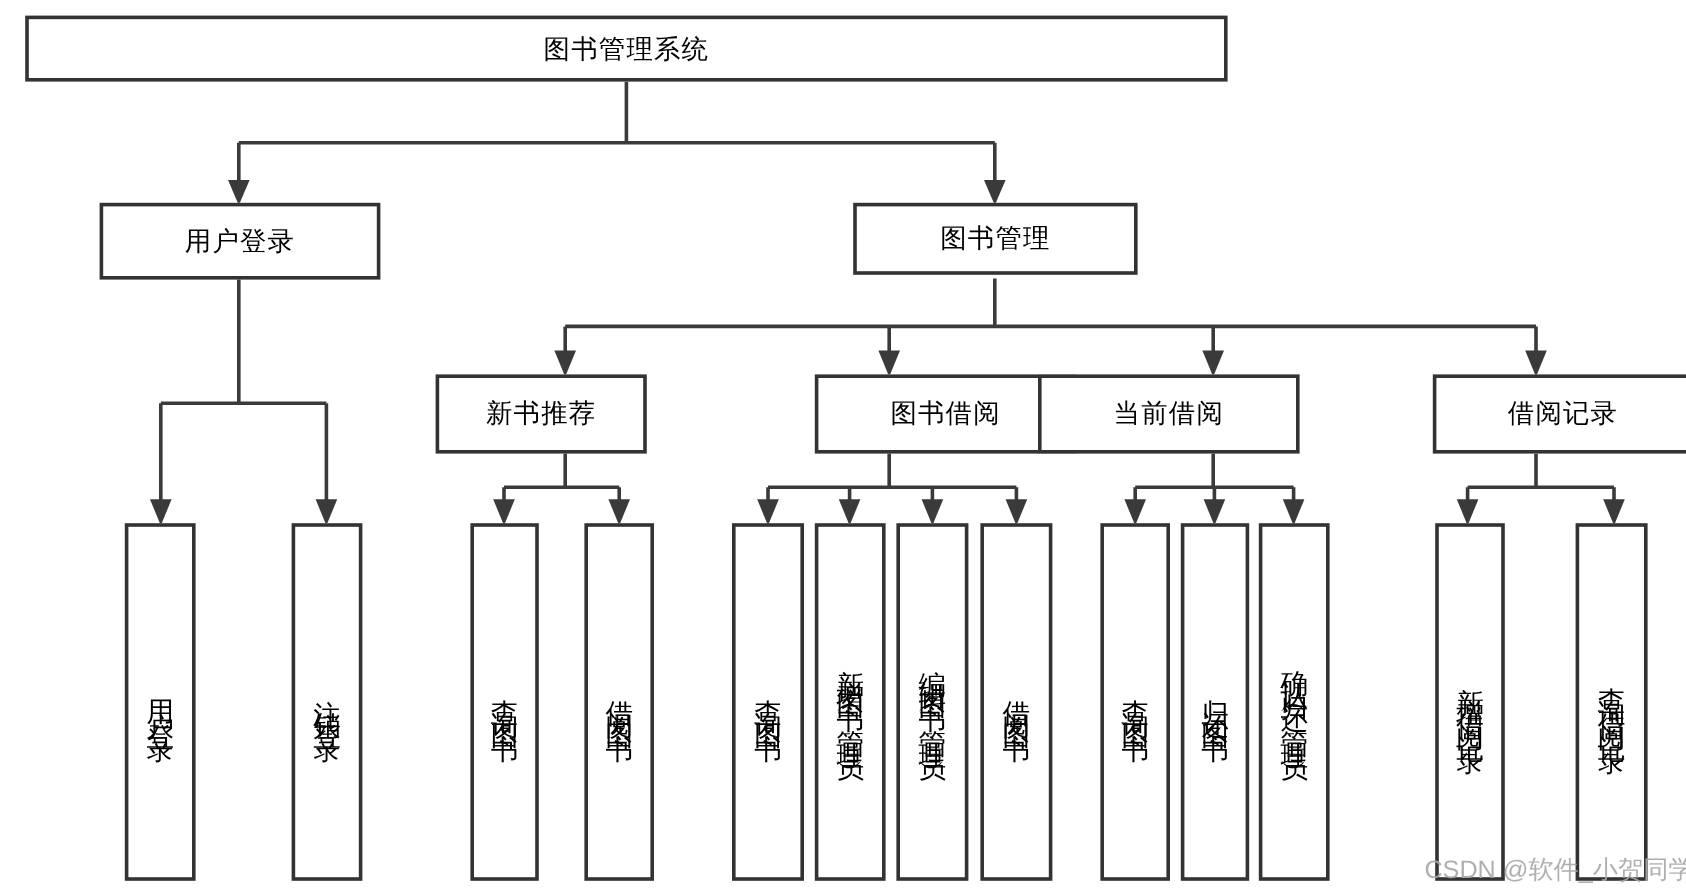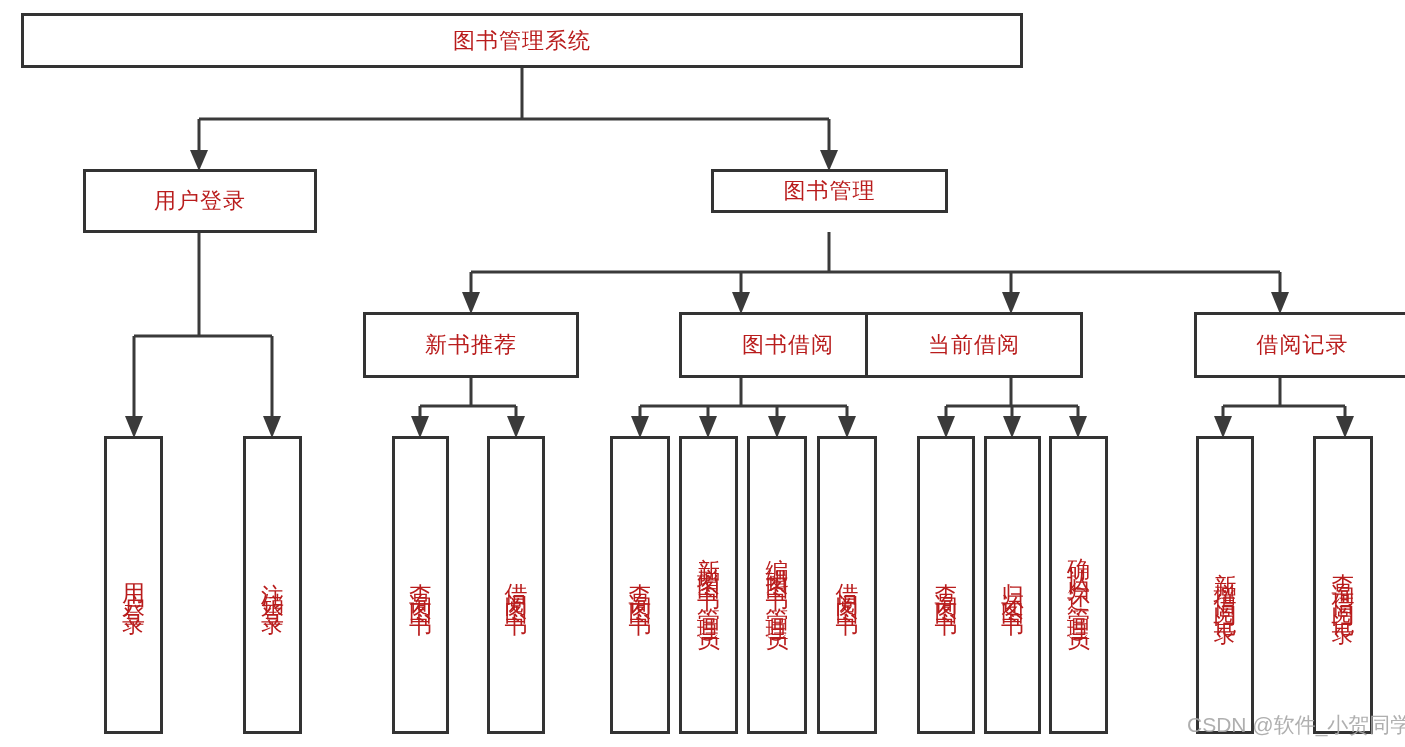--- a/index.html
+++ b/index.html
@@ -13,21 +13,21 @@
   }
   #wires { position: absolute; left: 0; top: 0; width: 1405px; height: 747px; }
   .box {
     position: absolute;
     box-sizing: border-box;
     background: #ffffff;
     border: 3px solid #333333;
     display: flex;
     align-items: center;
     justify-content: center;
-    color: #b91c1c;
+    color: #000000;
   }
   .hlabel {
     font-size: 22px;
     letter-spacing: 1px;
     white-space: nowrap;
   }
   .vlabel {
     writing-mode: vertical-lr;
     text-orientation: mixed;
     font-size: 23px;
@@ -91,25 +91,25 @@
     </g>
   </svg>
 
   <div class="box" style="left:21px; top:13px; width:1002px; height:55px;">
     <span class="hlabel">图书管理系统</span>
   </div>
 
   <div class="box" style="left:83px; top:169px; width:234px; height:64px;">
     <span class="hlabel">用户登录</span>
   </div>
-  <div class="box" style="left:711px; top:169px; width:237px; height:44px;">
+  <div class="box" style="left:711px; top:169px; width:237px; height:60px;">
     <span class="hlabel">图书管理</span>
   </div>
 
-  <div class="box" style="left:363px; top:312px; width:216px; height:66px;justify-content:center;">
+  <div class="box" style="left:363px; top:312px; width:176px; height:66px;justify-content:center;">
     <span class="hlabel">新书推荐</span>
   </div>
   <div class="box" style="left:632px; top:312px; width:218px; height:66px;margin-left:47px;">
     <span class="hlabel">图书借阅</span>
   </div>
   <div class="box" style="left:865px; top:312px; width:218px; height:66px;">
     <span class="hlabel">当前借阅</span>
   </div>
   <div class="box" style="left:1172px; top:312px; width:217px; height:66px;margin-left:22px;">
     <span class="hlabel">借阅记录</span>

